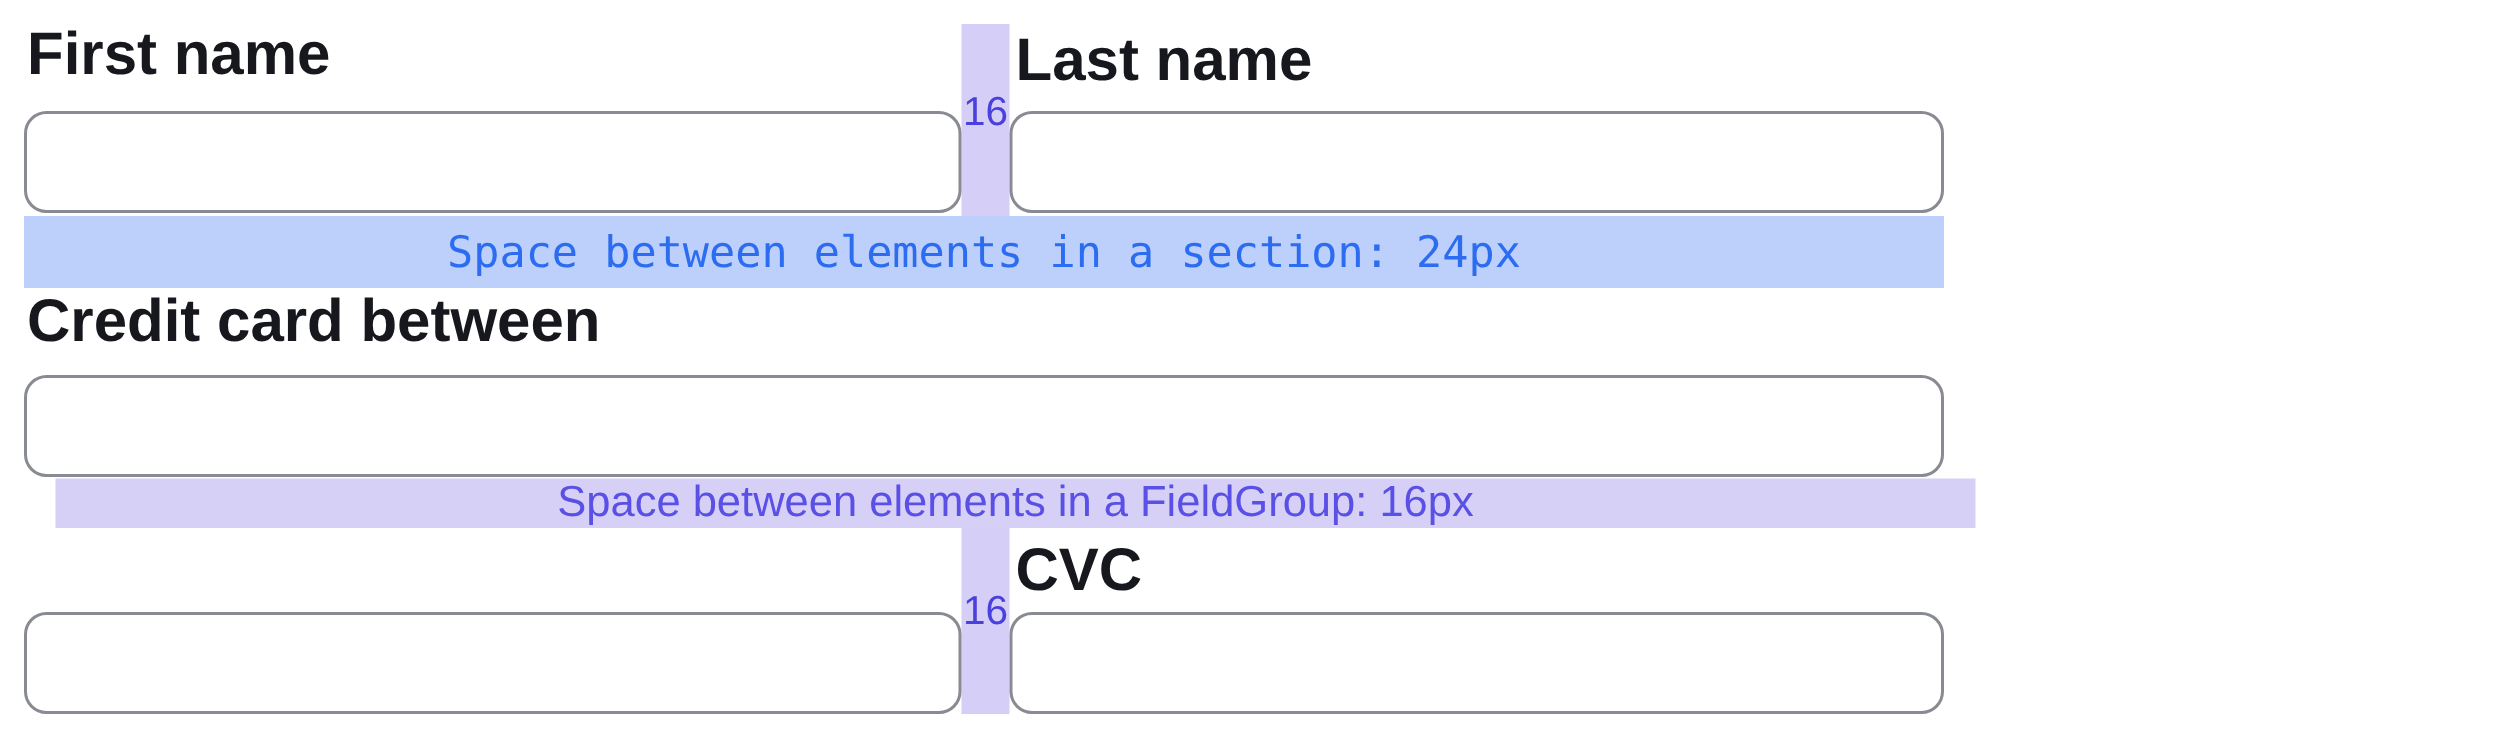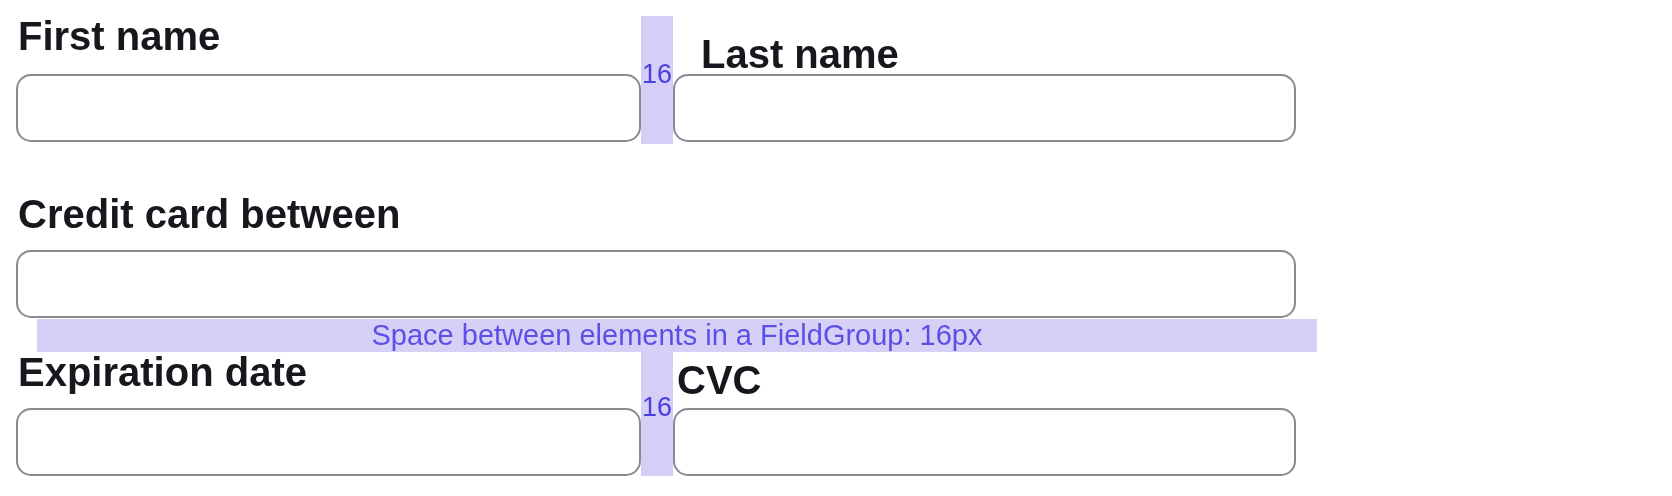--- a/index.html
+++ b/index.html
@@ -86,34 +86,36 @@
   }
 </style>
 </head>
 <body>
 
 <div class="canvas">
 
   <div class="vstrip" style="top:16px; height:128px;"></div>
 
   <label class="field-label" style="left:18px; top:18px;">First name</label>
-  <label class="field-label" style="left:677px; top:36px;margin-left:24px;">Last name</label>
+  <label class="field-label" style="left:677px; top:22px;">Last name</label>
   <input type="text" class="text-input" style="left: 16px; top: 74px; width: 625px;" value="">
   <input type="text" class="text-input" style="left: 673px; top: 74px; width: 623px;" value="">
   <div class="gap-label" style="top:59px;">16</div>
 
+  <div class="band band-section">
+    <span class="band-text">Space between elements in a section: 24px</span>
+  </div>
 
   <label class="field-label" style="left:18px; top:196px;">Credit card between</label>
   <input type="text" class="text-input" style="left: 16px; top: 250px; width: 1280px;" value="">
 
   <div class="band band-fieldgroup">
     <span class="band-text">Space between elements in a FieldGroup: 16px</span>
   </div>
 
   <div class="vstrip" style="top:352px; height:124px;"></div>
 
-  <label class="field-label" style="left:18px; top:354px;">Expiration date</label>
   <label class="field-label" style="left:677px; top:362px;">CVC</label>
   <input type="text" class="text-input" style="left: 16px; top: 408px; width: 625px;" value="">
   <input type="text" class="text-input" style="left: 673px; top: 408px; width: 623px;" value="">
   <div class="gap-label" style="top:392px;">16</div>
 
 </div>
 
 </body></html>

